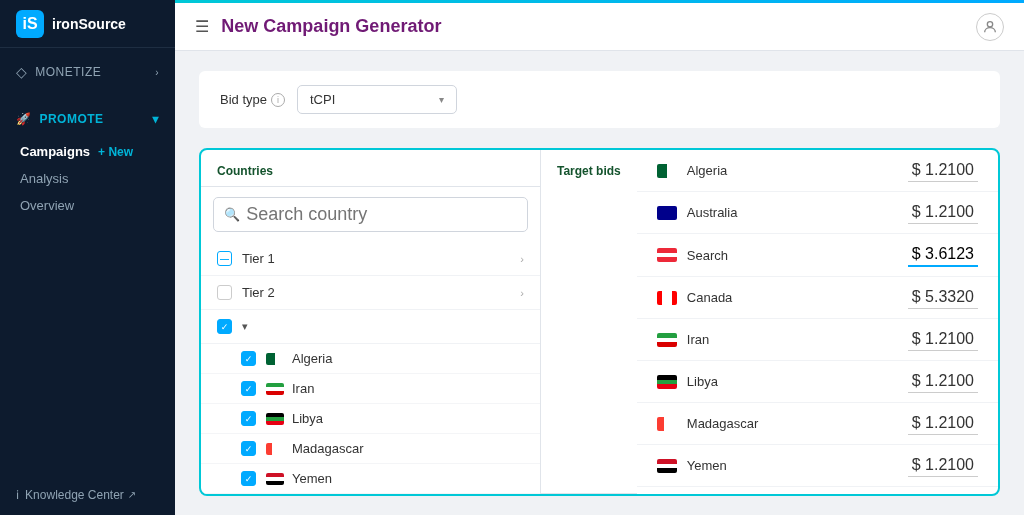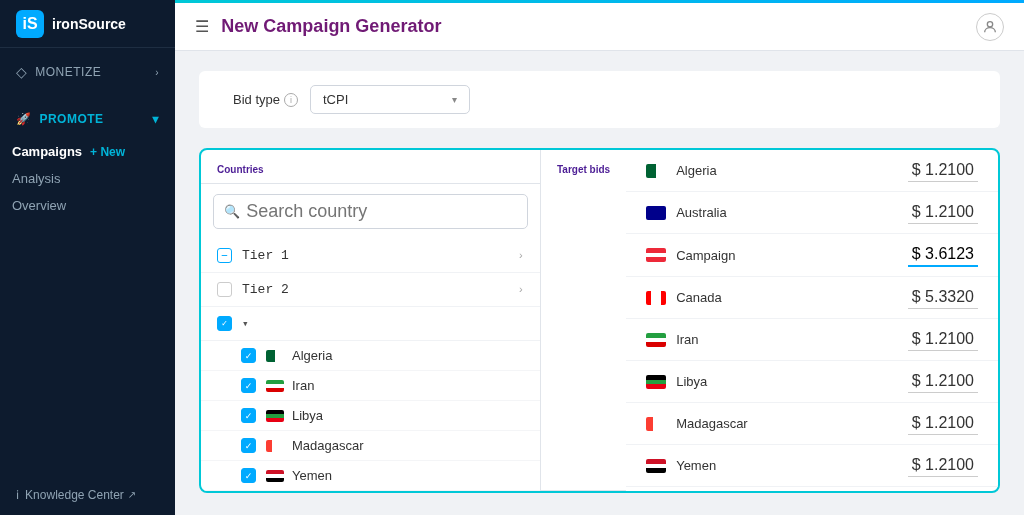--- a/index.html
+++ b/index.html
@@ -51,21 +51,21 @@
       text-transform: uppercase;
       letter-spacing: 0.5px;
     }
     .sidebar-nav-item .nav-icon { margin-right: 8px; font-size: 14px; }
     .sidebar-nav-item .nav-arrow { margin-left: auto; font-size: 10px; }
 
     .sidebar-sub-section { padding: 4px 0; }
     .sidebar-sub-item {
       display: flex;
       align-items: center;
-      padding: 6px 16px 6px 12px;
+      padding: 6px 16px 6px 20px;
       cursor: pointer;
       color: #8fa3b3;
       font-size: 13px;
     }
     .sidebar-sub-item.active { color: #fff; font-weight: 600; }
     .sidebar-sub-item .new-badge {
       margin-left: 8px;
       color: #00b4d8;
       font-size: 12px;
       font-weight: 600;
@@ -139,21 +139,21 @@
       overflow-y: auto;
       padding: 20px 24px;
     }
 
     
     .bid-type-row {
       display: flex;
       align-items: center;
       margin-bottom: 20px;
       background: #fff;
-      padding: 14px 34px;
+      padding: 14px 21px;
       border-radius: 6px;
     }
     .bid-type-label {
       font-size: 13px;
       font-weight: 500;
       color: #333;
       margin-right: 12px;
       display: flex;
       align-items: center;
       gap: 4px;
@@ -199,23 +199,23 @@
     
     .countries-panel {
       width: 340px;
       border-right: 1px solid #e0e4ea;
       display: flex;
       flex-direction: column;
       flex-shrink: 0;
     }
     .panel-header {
       padding: 14px 16px 8px;
-      font-size: 10px;
+      font-size: 12px;
       font-weight: 600;
-      color: #4c1d95;
+      color: #14532d;
       border-bottom: 1px solid #e0e4ea;
     }
     .search-box {
       margin: 10px 12px;
       display: flex;
       align-items: center;
       border: 1.5px solid #d0d5dd;
       border-radius: 5px;
       padding: 6px 10px;
       background: #fff;
@@ -230,21 +230,20 @@
       background: transparent;
     }
 
     .tier-list { overflow-y: auto; flex: 1; }
     .tier-item {
       display: flex;
       align-items: center;
       padding: 9px 16px;
       border-bottom: 1px solid #f0f2f5;
       cursor: pointer;
-      font-family: Liberation Mono, monospace;
     }
     .tier-checkbox {
       width: 15px;
       height: 15px;
       border: 1.5px solid #00aaff;
       border-radius: 3px;
       margin-right: 10px;
       display: flex;
       align-items: center;
       justify-content: center;
@@ -498,21 +497,21 @@
           </div>
 
           <div class="bid-row">
             <span class="bid-flag flag-australia"></span>
             <span class="bid-country-name">Australia</span>
             <span class="bid-value">$ 1.2100</span>
           </div>
 
           <div class="bid-row">
             <span class="bid-flag flag-austria"></span>
-            <span class="bid-country-name">Campaign</span>
+            <span class="bid-country-name">Search</span>
             <span class="bid-value editing">$ 3.6123</span>
           </div>
 
           <div class="bid-row">
             <span class="bid-flag flag-canada"></span>
             <span class="bid-country-name">Canada</span>
             <span class="bid-value">$ 5.3320</span>
           </div>
 
           <div class="bid-row">

